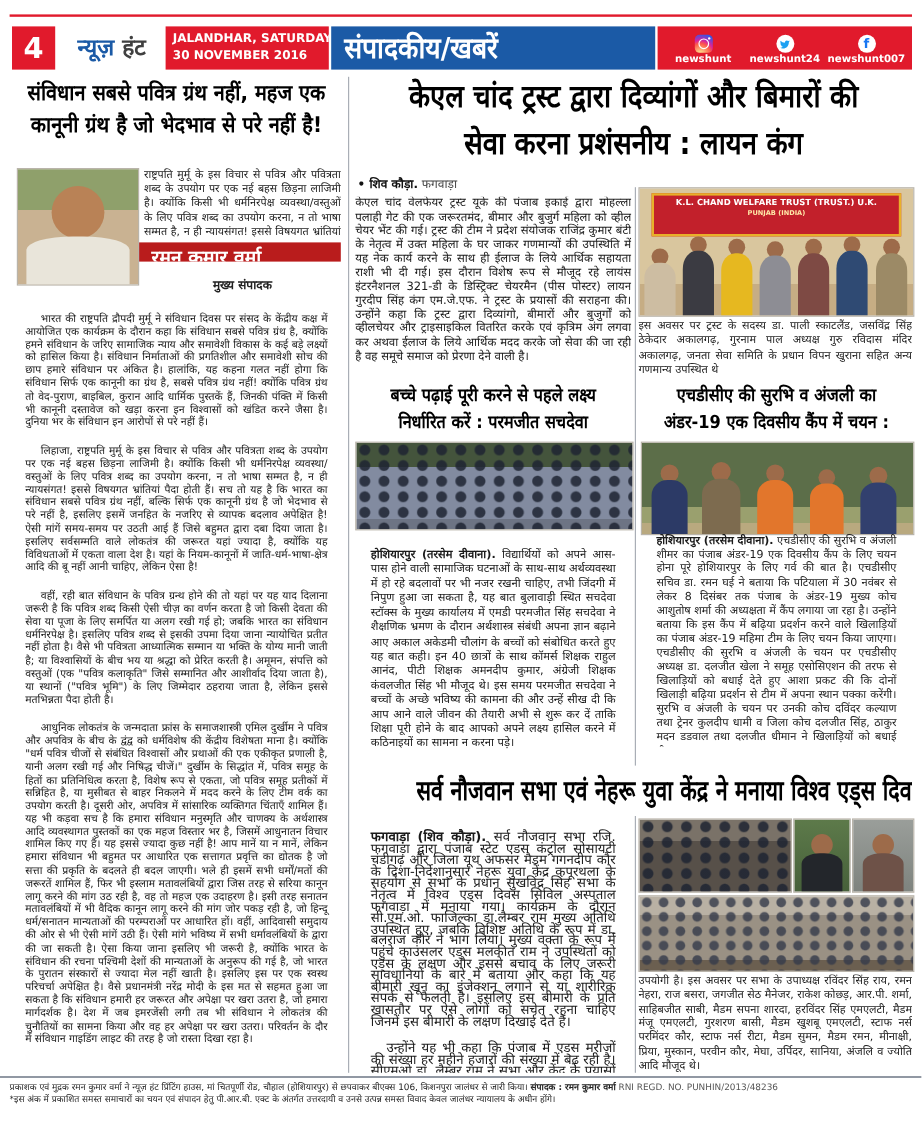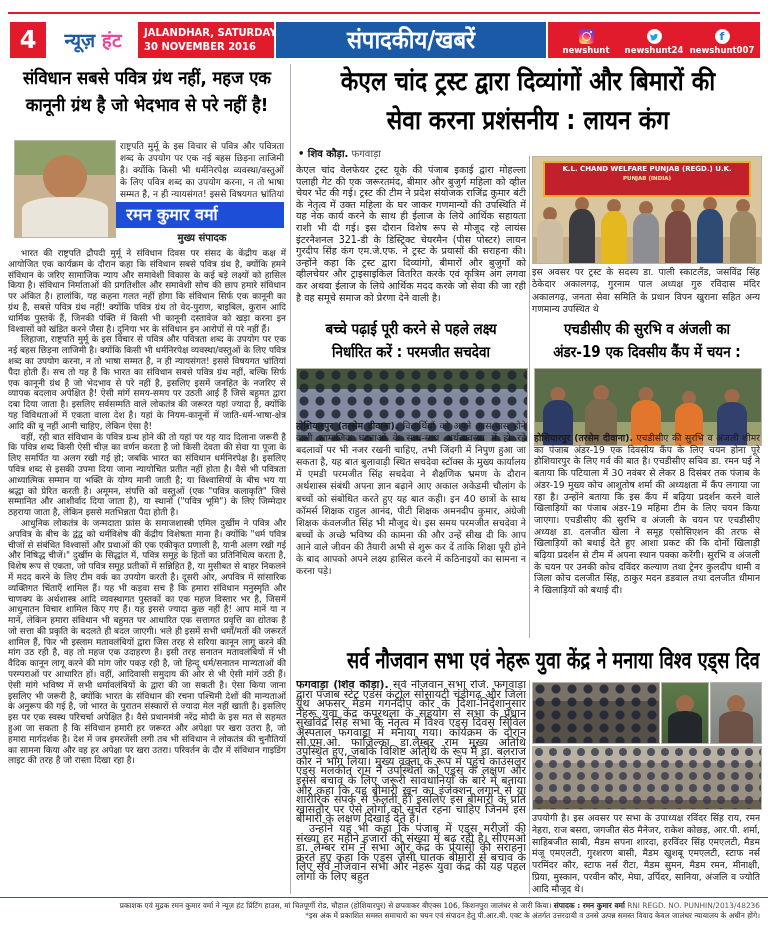--- a/index.html
+++ b/index.html
@@ -2,21 +2,21 @@
 <html><head>
 <meta charset="utf-8">
 <style>
   html,body{margin:0;padding:0}
   body{width:768px;height:940px;position:relative;background:#fff;color:#111;
        font-family:"DejaVu Sans","Liberation Sans",sans-serif;overflow:hidden}
   .abs{position:absolute}
   .hl{font-weight:bold;color:#000;text-align:center;overflow:hidden}
   .cond{transform-origin:center;display:block}
   .jus{text-align:justify;overflow:hidden;color:#1a1a1a}
-  .jus p{margin:0}
+  .jus p{margin:13px}
   .indent{text-indent:13px}
   .vline{position:absolute;width:1px;background:#a9aeb6}
   .photo{position:absolute;overflow:hidden;border:1px solid #b9b4aa}
   
   .person{position:absolute;bottom:0;width:var(--w,30px);height:var(--h,60px)}
   .person::before{content:"";position:absolute;top:0;left:50%;transform:translateX(-50%);
     width:var(--head,14px);height:var(--head,14px);border-radius:50%;background:var(--skin,#9d6b4a)}
   .person::after{content:"";position:absolute;top:calc(var(--head,14px) - 2px);left:2px;right:2px;bottom:0;
     border-radius:45% 45% 0 0 / 28% 28% 0 0;background:var(--shirt,#444)}
   .crowd::after{content:"";position:absolute;inset:0;
@@ -45,29 +45,29 @@
 </style>
 </head>
 <body>
 
 <div class="abs" style="left:8px;top:12px;width:752px;height:2px;background:#e11a2c"></div>
 
 <div class="abs redbox" style="left:10px;top:22px;width:36px;height:36px;font-size:24px;font-weight:bold;text-align:center;line-height:36px">4</div>
 
 <div class="abs" style="left:50px;top:22px;width:86px;height:36px;text-align:center;line-height:36px;font-weight:bold;font-size:19px;white-space:nowrap;overflow:hidden">
   <span style="color:#1b5aa6">न्यूज़</span>
-  <span style="color:#ec4899">हंट</span>
+  <span style="color:#404040">हंट</span>
 </div>
 
 <div class="abs redbox" style="left:138px;top:22px;width:136px;height:36px;padding:4px 6px;box-sizing:border-box;font-weight:bold;font-size:10px;line-height:14px;overflow:hidden">
   <div style="white-space:nowrap">JALANDHAR, SATURDAY,</div>
   <div style="white-space:nowrap">30 NOVEMBER 2016</div>
 </div>
 
-<div class="abs bluebox" style="left:276px;top:22px;width:270px;height:36px;text-align:center;line-height:36px;overflow:hidden">
+<div class="abs bluebox" style="left:276px;top:22px;width:270px;height:36px;text-align:left;line-height:36px;overflow:hidden">
   <span class="cond" style="font-size:24px;font-weight:bold;transform:scaleX(.92)">संपादकीय/खबरें</span>
 </div>
 
 <div class="abs redbox" style="left:548px;top:22px;width:212px;height:36px;display:flex;align-items:flex-end;padding:3px 4px;box-sizing:border-box">
   <div class="social-item">
     <span class="ig-icon"></span>
     <span class="handle">newshunt</span>
   </div>
   <div class="social-item">
     <span class="tw-icon">
@@ -86,21 +86,21 @@
 <div class="abs hl" style="left:8px;top:64px;width:278px;height:56px;line-height:27px">
   <span class="cond" style="font-size:18px;transform:scaleX(.92)">संविधान सबसे पवित्र ग्रंथ नहीं, महज एक कानूनी ग्रंथ है जो भेदभाव से परे नहीं है!</span>
 </div>
 
 <div class="photo" style="left:14px;top:140px;width:100px;height:96px;z-index:2;background:linear-gradient(180deg,#8fa06b 0 35%,#c9b292 35% 100%)">
   <div class="person" style="left:5px;--w:90px;--h:82px;--head:44px;--skin:#b98256;--shirt:#e9e5da"></div>
 </div>
 
 <div class="abs jus" style="left:120px;top:140px;width:164px;height:60px;font-size:9px;line-height:12px">राष्ट्रपति मुर्मू के इस विचार से पवित्र और पवित्रता शब्द के उपयोग पर एक नई बहस छिड़ना लाजिमी है। क्योंकि किसी भी धर्मनिरपेक्ष व्यवस्था/वस्तुओं के लिए पवित्र शब्द का उपयोग करना, न तो भाषा सम्मत है, न ही न्यायसंगत! इससे विषयगत भ्रांतियां पैदा होती हैं।</div>
 
-<div class="abs" style="left:60px;top:202px;width:224px;height:26px;background:#1d4ed8;color:#fff;text-align:center;line-height:26px;z-index:1;overflow:hidden">
+<div class="abs" style="left:60px;top:202px;width:224px;height:16px;background:#b91c1c;color:#fff;text-align:center;line-height:26px;z-index:1;overflow:hidden">
   <span style="font-size:16px;font-weight:bold">रमन कुमार वर्मा</span>
 </div>
 <div class="abs" style="left:120px;top:230px;width:164px;height:14px;text-align:center;font-size:10px;font-weight:bold;color:#222">मुख्य संपादक</div>
 
 <div class="abs jus" style="left:8px;top:248px;width:278px;height:646px;font-size:8.8px;line-height:10.8px">
   <p class="indent">भारत की राष्ट्रपति द्रौपदी मुर्मू ने संविधान दिवस पर संसद के केंद्रीय कक्ष में आयोजित एक कार्यक्रम के दौरान कहा कि संविधान सबसे पवित्र ग्रंथ है, क्योंकि हमने संविधान के जरिए सामाजिक न्याय और समावेशी विकास के कई बड़े लक्ष्यों को हासिल किया है। संविधान निर्माताओं की प्रगतिशील और समावेशी सोच की छाप हमारे संविधान पर अंकित है। हालांकि, यह कहना गलत नहीं होगा कि संविधान सिर्फ एक कानूनी का ग्रंथ है, सबसे पवित्र ग्रंथ नहीं! क्योंकि पवित्र ग्रंथ तो वेद-पुराण, बाइबिल, कुरान आदि धार्मिक पुस्तकें हैं, जिनकी पंक्ति में किसी भी कानूनी दस्तावेज को खड़ा करना इन विश्वासों को खंडित करने जैसा है। दुनिया भर के संविधान इन आरोपों से परे नहीं हैं।</p>
   <p class="indent">लिहाजा, राष्ट्रपति मुर्मू के इस विचार से पवित्र और पवित्रता शब्द के उपयोग पर एक नई बहस छिड़ना लाजिमी है। क्योंकि किसी भी धर्मनिरपेक्ष व्यवस्था/वस्तुओं के लिए पवित्र शब्द का उपयोग करना, न तो भाषा सम्मत है, न ही न्यायसंगत! इससे विषयगत भ्रांतियां पैदा होती हैं। सच तो यह है कि भारत का संविधान सबसे पवित्र ग्रंथ नहीं, बल्कि सिर्फ एक कानूनी ग्रंथ है जो भेदभाव से परे नहीं है, इसलिए इसमें जनहित के नजरिए से व्यापक बदलाव अपेक्षित है! ऐसी मांगें समय-समय पर उठती आई हैं जिसे बहुमत द्वारा दबा दिया जाता है। इसलिए सर्वसम्मति वाले लोकतंत्र की जरूरत यहां ज्यादा है, क्योंकि यह विविधताओं में एकता वाला देश है। यहां के नियम-कानूनों में जाति-धर्म-भाषा-क्षेत्र आदि की बू नहीं आनी चाहिए, लेकिन ऐसा है!</p>
   <p class="indent">वहीं, रही बात संविधान के पवित्र ग्रन्थ होने की तो यहां पर यह याद दिलाना जरूरी है कि पवित्र शब्द किसी ऐसी चीज़ का वर्णन करता है जो किसी देवता की सेवा या पूजा के लिए समर्पित या अलग रखी गई हो; जबकि भारत का संविधान धर्मनिरपेक्ष है। इसलिए पवित्र शब्द से इसकी उपमा दिया जाना न्यायोचित प्रतीत नहीं होता है। वैसे भी पवित्रता आध्यात्मिक सम्मान या भक्ति के योग्य मानी जाती है; या विश्वासियों के बीच भय या श्रद्धा को प्रेरित करती है। अमूमन, संपत्ति को वस्तुओं (एक "पवित्र कलाकृति" जिसे सम्मानित और आशीर्वाद दिया जाता है), या स्थानों ("पवित्र भूमि") के लिए जिम्मेदार ठहराया जाता है, लेकिन इससे मतभिन्नता पैदा होती है।</p>
   <p class="indent">आधुनिक लोकतंत्र के जन्मदाता फ्रांस के समाजशास्त्री एमिल दुर्खीम ने पवित्र और अपवित्र के बीच के द्वंद्व को धर्मविशेष की केंद्रीय विशेषता माना है। क्योंकि "धर्म पवित्र चीजों से संबंधित विश्वासों और प्रथाओं की एक एकीकृत प्रणाली है, यानी अलग रखी गई और निषिद्ध चीजें।" दुर्खीम के सिद्धांत में, पवित्र समूह के हितों का प्रतिनिधित्व करता है, विशेष रूप से एकता, जो पवित्र समूह प्रतीकों में सन्निहित है, या मुसीबत से बाहर निकलने में मदद करने के लिए टीम वर्क का उपयोग करती है। दूसरी ओर, अपवित्र में सांसारिक व्यक्तिगत चिंताएँ शामिल हैं। यह भी कड़वा सच है कि हमारा संविधान मनुस्मृति और चाणक्य के अर्थशास्त्र आदि व्यवस्थागत पुस्तकों का एक महज विस्तार भर है, जिसमें आधुनातन विचार शामिल किए गए हैं। यह इससे ज्यादा कुछ नहीं है! आप मानें या न मानें, लेकिन हमारा संविधान भी बहुमत पर आधारित एक सत्तागत प्रवृत्ति का द्योतक है जो सत्ता की प्रकृति के बदलते ही बदल जाएगी। भले ही इसमें सभी धर्मों/मतों की जरूरतें शामिल हैं, फिर भी इस्लाम मतावलंबियों द्वारा जिस तरह से सरिया कानून लागू करने की मांग उठ रही है, वह तो महज एक उदाहरण है। इसी तरह सनातन मतावलंबियों में भी वैदिक कानून लागू करने की मांग जोर पकड़ रही है, जो हिन्दू धर्म/सनातन मान्यताओं की परम्पराओं पर आधारित हों। वहीं, आदिवासी समुदाय की ओर से भी ऐसी मांगें उठी हैं। ऐसी मांगे भविष्य में सभी धर्मावलंबियों के द्वारा की जा सकती है। ऐसा किया जाना इसलिए भी जरूरी है, क्योंकि भारत के संविधान की रचना पश्चिमी देशों की मान्यताओं के अनुरूप की गई है, जो भारत के पुरातन संस्कारों से ज्यादा मेल नहीं खाती है। इसलिए इस पर एक स्वस्थ परिचर्चा अपेक्षित है। वैसे प्रधानमंत्री नरेंद्र मोदी के इस मत से सहमत हुआ जा सकता है कि संविधान हमारी हर जरूरत और अपेक्षा पर खरा उतरा है, जो हमारा मार्गदर्शक है। देश में जब इमरजेंसी लगी तब भी संविधान ने लोकतंत्र की चुनौतियों का सामना किया और वह हर अपेक्षा पर खरा उतरा। परिवर्तन के दौर में संविधान गाइडिंग लाइट की तरह है जो रास्ता दिखा रहा है।</p>
 </div>
@@ -115,41 +115,41 @@
 
 <div class="abs" style="left:298px;top:146px;width:230px;height:14px;font-size:10px;white-space:nowrap;overflow:hidden">
   <b>• शिव कौड़ा.</b>
   <span style="color:#444">फगवाड़ा</span>
 </div>
 
 <div class="abs jus" style="left:296px;top:164px;width:230px;height:150px;font-size:9.6px;line-height:11.6px">केएल चांद वेलफेयर ट्रस्ट यूके की पंजाब इकाई द्वारा मोहल्ला पलाही गेट की एक जरूरतमंद, बीमार और बुजुर्ग महिला को व्हील चेयर भेंट की गई। ट्रस्ट की टीम ने प्रदेश संयोजक राजिंद्र कुमार बंटी के नेतृत्व में उक्त महिला के घर जाकर गणमान्यों की उपस्थिति में यह नेक कार्य करने के साथ ही ईलाज के लिये आर्थिक सहायता राशी भी दी गई। इस दौरान विशेष रूप से मौजूद रहे लायंस इंटरनैशनल 321-डी के डिस्ट्रिक्ट चेयरमैन (पीस पोस्टर) लायन गुरदीप सिंह कंग एम.जे.एफ. ने ट्रस्ट के प्रयासों की सराहना की। उन्होंने कहा कि ट्रस्ट द्वारा दिव्यांगो, बीमारों और बुजुर्गों को व्हीलचेयर और ट्राइसाइकिल वितरित करके एवं कृत्रिम अंग लगवा कर अथवा ईलाज के लिये आर्थिक मदद करके जो सेवा की जा रही है वह समूचे समाज को प्रेरणा देने वाली है।</div>
 
 <div class="photo" style="left:532px;top:156px;width:228px;height:106px;background:linear-gradient(180deg,#d9c69e 0 75%,#c6ad84 75%)">
   <div class="banner">
-    <div class="b1">K.L. CHAND WELFARE PUNJAB (REGD.) U.K.</div>
+    <div class="b1">K.L. CHAND WELFARE TRUST (TRUST.) U.K.</div>
     <div class="b2">PUNJAB (INDIA)</div>
   </div>
   <div class="person" style="left:2px;--w:30px;--h:56px;--shirt:#cdbda2"></div>
   <div class="person" style="left:34px;--w:30px;--h:66px;--shirt:#3b3b42"></div>
   <div class="person" style="left:66px;--w:30px;--h:64px;--shirt:#e6b820"></div>
   <div class="person" style="left:98px;--w:30px;--h:62px;--shirt:#8d8d94"></div>
   <div class="person" style="left:130px;--w:30px;--h:64px;--shirt:#7e4a44"></div>
   <div class="person" style="left:162px;--w:30px;--h:66px;--shirt:#2f4a73"></div>
   <div class="person" style="left:195px;--w:30px;--h:64px;--shirt:#9c8a66"></div>
 </div>
 
 <div class="abs jus" style="left:532px;top:266px;width:228px;height:50px;font-size:9.2px;line-height:12.4px;font-weight:normal;color:#222">इस अवसर पर ट्रस्ट के सदस्य डा. पाली स्काटलैंड, जसविंद्र सिंह ठेकेदार अकालगढ़, गुरनाम पाल अध्यक्ष गुरु रविदास मंदिर अकालगढ़, जनता सेवा समिति के प्रधान विपन खुराना सहित अन्य गणमान्य उपस्थित थे</div>
 
 <div class="abs hl" style="left:296px;top:318px;width:230px;height:46px;line-height:23px">
   <span class="cond" style="font-size:15px;transform:scaleX(.9)">बच्चे पढ़ाई पूरी करने से पहले लक्ष्य निर्धारित करें : परमजीत सचदेवा</span>
 </div>
 
 <div class="photo crowd" style="left:296px;top:368px;width:230px;height:72px;background:linear-gradient(180deg,#44543c 0 28%,#828ba0 28% 88%,#6d7484 88%)"></div>
 
-<div class="abs jus" style="left:296px;top:420px;width:230px;height:194px;font-size:9.4px;line-height:12.1px">
+<div class="abs jus" style="left:296px;top:444px;width:230px;height:194px;font-size:9.4px;line-height:12.1px">
   <p><b>होशियारपुर (तरसेम दीवाना).</b>
      <span>विद्यार्थियों को अपने आस-पास होने वाली सामाजिक घटनाओं के साथ-साथ अर्थव्यवस्था में हो रहे बदलावों पर भी नजर रखनी चाहिए, तभी जिंदगी में निपुण हुआ जा सकता है, यह बात बुलावाड़ी स्थित सचदेवा स्टॉक्स के मुख्य कार्यालय में एमडी परमजीत सिंह सचदेवा ने शैक्षणिक भ्रमण के दौरान अर्थशास्त्र संबंधी अपना ज्ञान बढ़ाने आए अकाल अकेडमी चौलांग के बच्चों को संबोधित करते हुए यह बात कही। इन 40 छात्रों के साथ कॉमर्स शिक्षक राहुल आनंद, पीटी शिक्षक अमनदीप कुमार, अंग्रेजी शिक्षक कंवलजीत सिंह भी मौजूद थे। इस समय परमजीत सचदेवा ने बच्चों के अच्छे भविष्य की कामना की और उन्हें सीख दी कि आप आने वाले जीवन की तैयारी अभी से शुरू कर दें ताकि शिक्षा पूरी होने के बाद आपको अपने लक्ष्य हासिल करने में कठिनाइयों का सामना न करना पड़े।</span></p>
 </div>
 
 <div class="abs hl" style="left:534px;top:318px;width:226px;height:46px;line-height:23px">
   <span class="cond" style="font-size:15px;transform:scaleX(.9)">एचडीसीए की सुरभि व अंजली का अंडर-19 एक दिवसीय कैंप में चयन : डॉ. रमन घई</span>
 </div>
 
 <div class="photo" style="left:534px;top:368px;width:226px;height:76px;background:linear-gradient(180deg,#5c6e49 0 70%,#9aa06e 70% 88%,#b9a97f 88%)">
   <div class="person" style="left:6px;--w:34px;--h:58px;--head:15px;--shirt:#2c3a66"></div>
@@ -183,18 +183,18 @@
 <div class="photo" style="left:710px;top:682px;width:50px;height:60px;background:linear-gradient(180deg,#9a9e9a,#7e837e)">
   <div class="person" style="left:6px;--w:38px;--h:48px;--head:18px;--shirt:#6e5248"></div>
 </div>
 
 <div class="photo crowd-light" style="left:532px;top:746px;width:228px;height:62px;background:linear-gradient(180deg,#b9b1a4 0 25%,#9a9184 25% 85%,#6b5f50 85%)"></div>
 
 <div class="abs jus" style="left:532px;top:812px;width:228px;height:82px;font-size:9.2px;line-height:11.8px">उपयोगी है। इस अवसर पर सभा के उपाध्यक्ष रविंदर सिंह राय, रमन नेहरा, राज बसरा, जगजीत सेठ मैनेजर, राकेश कोछड़, आर.पी. शर्मा, साहिबजीत साबी, मैडम सपना शारदा, हरविंदर सिंह एमएलटी, मैडम मंजू एमएलटी, गुरशरण बासी, मैडम खुशबू एमएलटी, स्टाफ नर्स परमिंदर कौर, स्टाफ नर्स रीटा, मैडम सुमन, मैडम रमन, मीनाक्षी, प्रिया, मुस्कान, परवीन कौर, मेघा, उर्पिदर, सानिया, अंजलि व ज्योति आदि मौजूद थे।</div>
 
 <div class="abs" style="left:0;top:897px;width:768px;height:1px;background:#4a5568"></div>
 
-<div class="abs" style="left:8px;top:901px;width:752px;height:24px;text-align:right;font-size:7.4px;line-height:10px;color:#222;overflow:hidden">
+<div class="abs" style="left:8px;top:901px;width:752px;height:24px;text-align:left;font-size:7.4px;line-height:10px;color:#222;overflow:hidden">
   <div style="white-space:nowrap">
     <span>प्रकाशक एवं मुद्रक रमन कुमार वर्मा ने न्यूज़ हंट प्रिंटिंग हाउस, मां चितपूर्णी रोड, चौहाल (होशियारपुर) से छपवाकर बीएक्स 106, किशनपुरा जालंधर से जारी किया। </span><b>संपादक : रमन कुमार वर्मा</b><span style="color:#555"> RNI REGD. NO. PUNHIN/2013/48236</span>
   </div>
   <div style="white-space:nowrap">*इस अंक में प्रकाशित समस्त समाचारों का चयन एवं संपादन हेतु पी.आर.बी. एक्ट के अंतर्गत उत्तरदायी व उनसे उत्पन्न समस्त विवाद केवल जालंधर न्यायालय के अधीन होंगे।</div>
 </div>
 
 </body></html>

